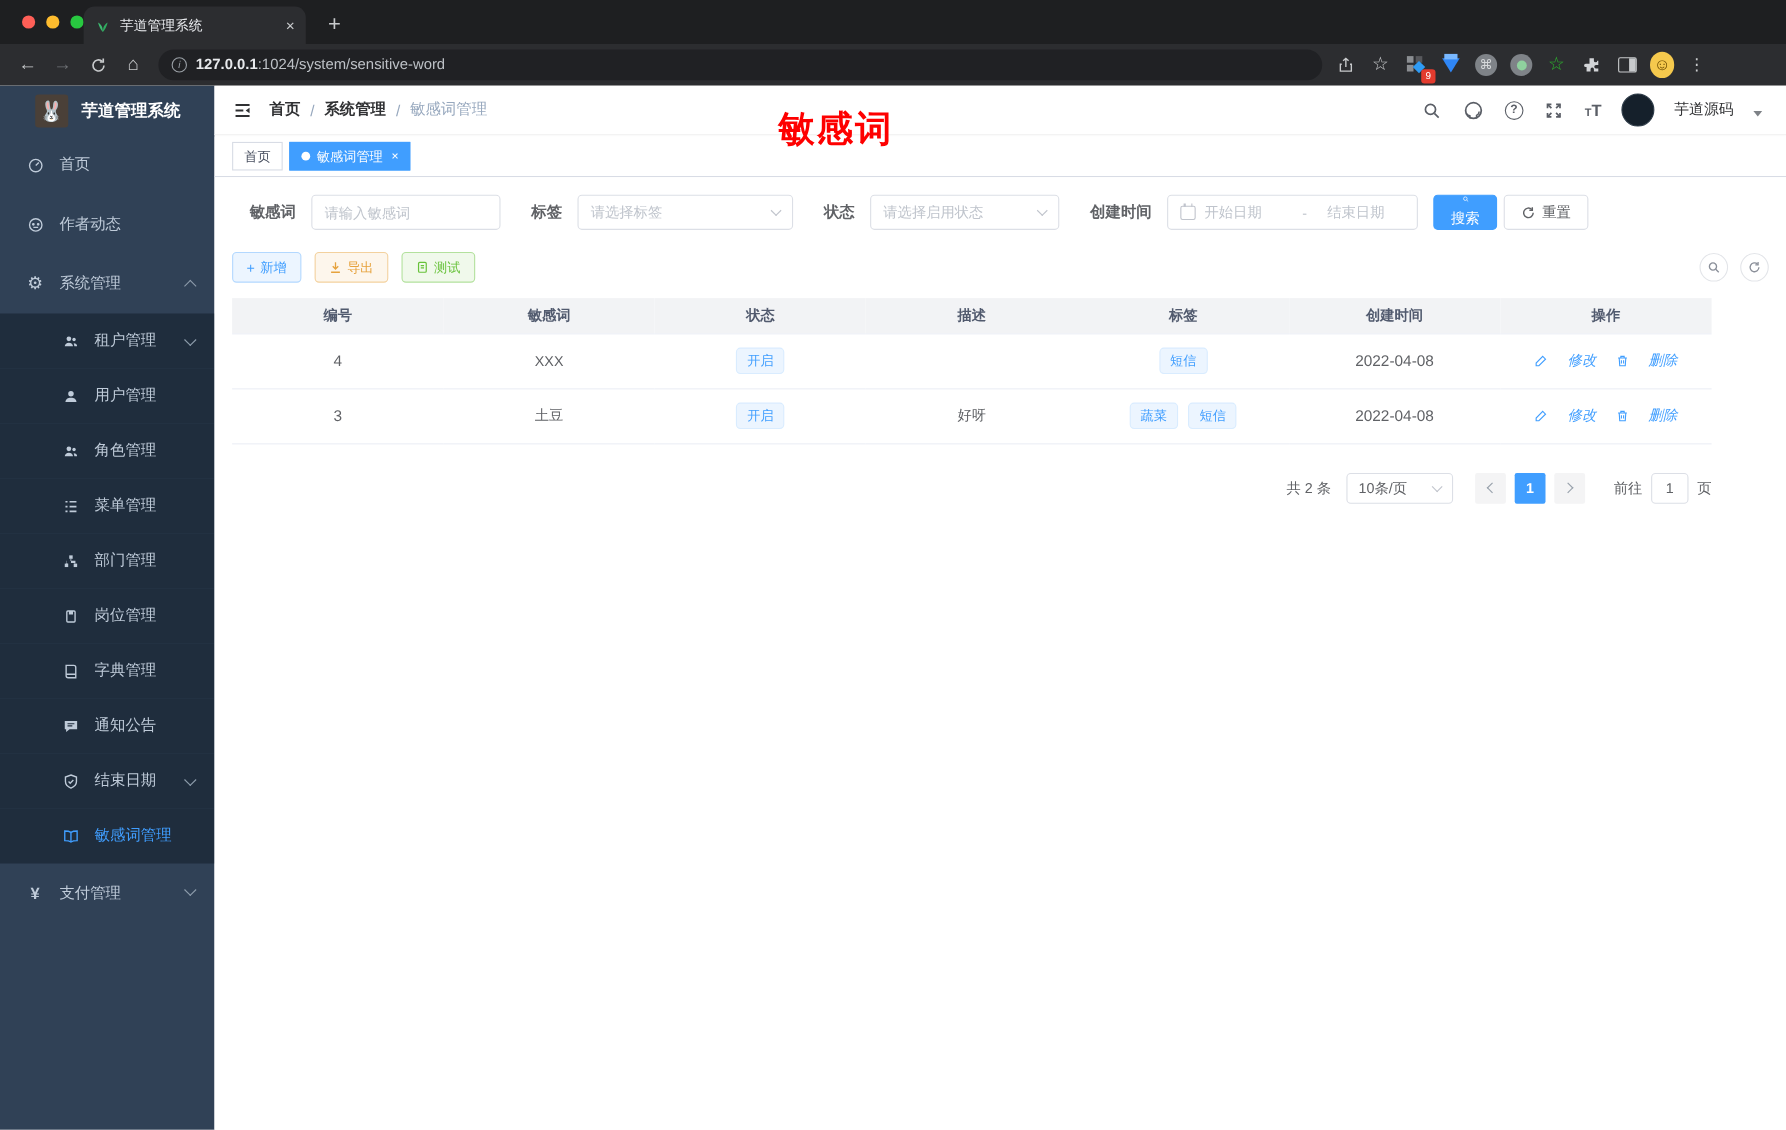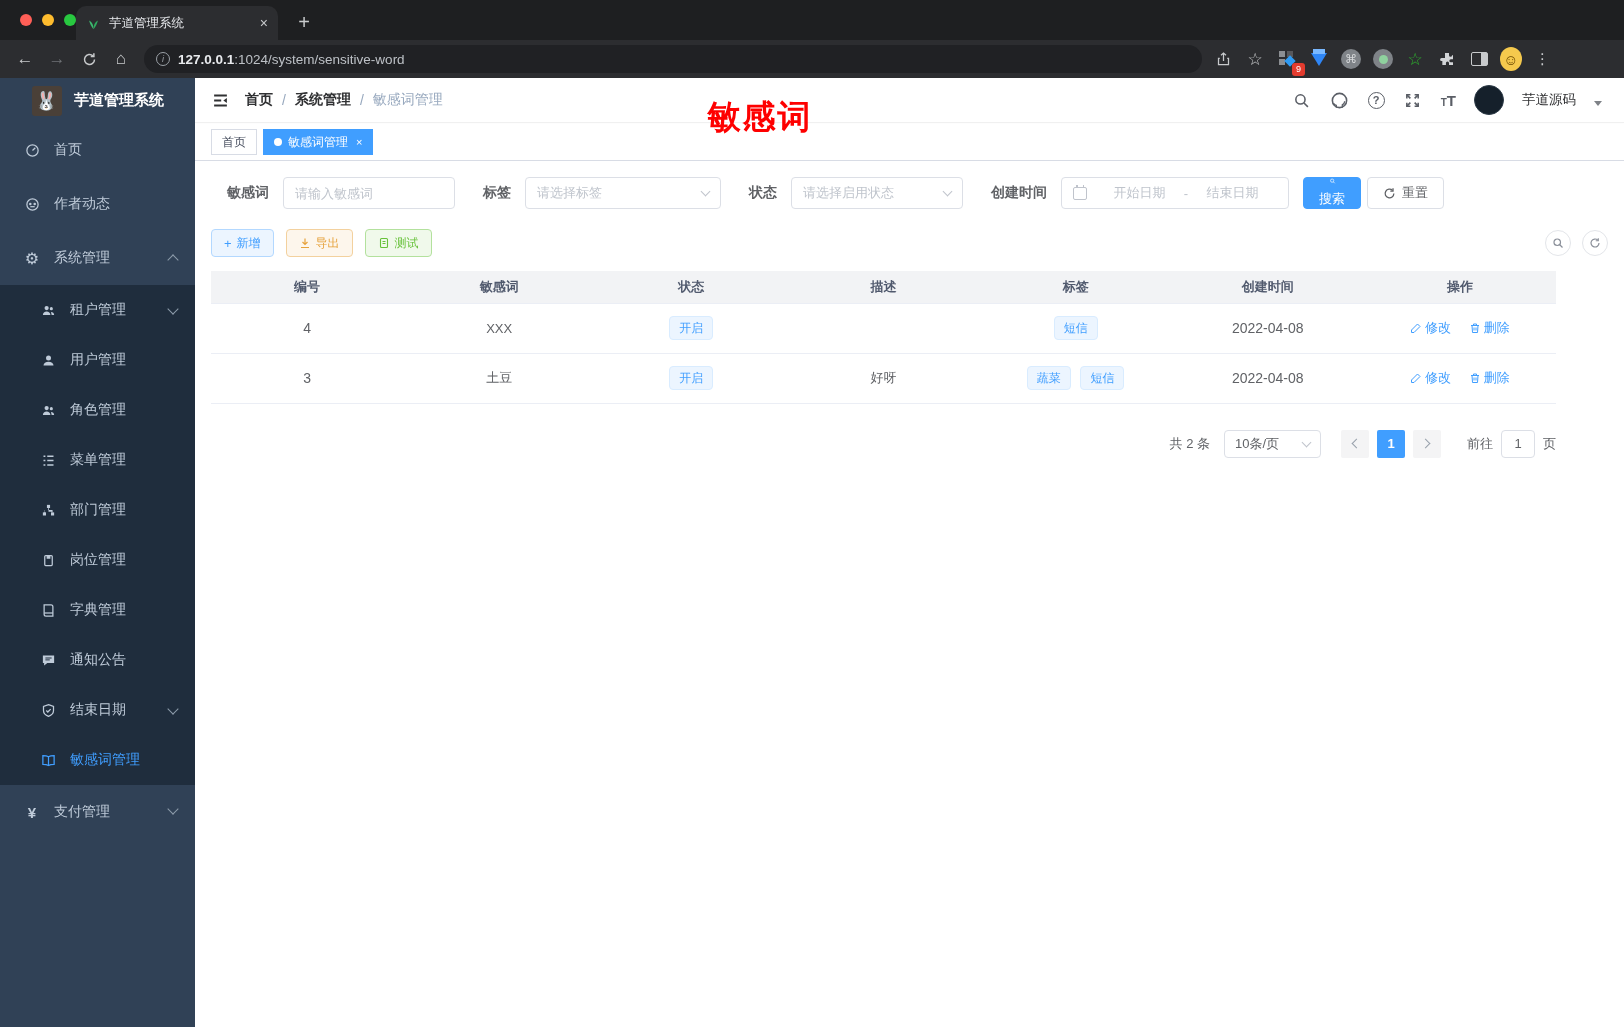--- a/index.html
+++ b/index.html
@@ -53,21 +53,21 @@
   #app { position:absolute; left:0; top:78px; width:1624px; height:949px; background:#fff; }
 
   
   #sidebar { position:absolute; left:0; top:0; width:195px; height:949px; background:#304156; overflow:hidden; }
   #logo { height:45px; display:flex; align-items:center; padding-left:32px; gap:12px; }
   #logo .logoimg { width:30px; height:30px; border-radius:3px; background:#4a4038; display:flex;
     align-items:center; justify-content:center; font-size:18px; }
   #logo .logotxt { color:#fff; font-size:15px; font-weight:700; }
   .mitem { display:flex; align-items:center; color:#bfcbd9; font-size:14px; cursor:pointer; position:relative; }
   .mitem.l1 { height:54px; padding-left:24px; gap:14px; }
-  .mitem.l2 { height:50px; padding-left:40px; gap:14px; background:#1f2d3d; }
+  .mitem.l2 { height:50px; padding-left:56px; gap:14px; background:#1f2d3d; }
   .mitem .sicon { width:16px; height:16px; display:flex; align-items:center; justify-content:center; color:#bfcbd9; }
   .mitem.active, .mitem.active .sicon { color:#409eff; }
   .chev { position:absolute; right:18px; width:8px; height:8px; border-right:1.5px solid #8d9cab;
     border-bottom:1.5px solid #8d9cab; }
   .chev.down { transform:rotate(45deg); top:20px; }
   .chev.up { transform:rotate(-135deg); top:25px; }
   .gearglyph { font-size:16px; color:#bfcbd9; }
 
   
   #navbar { position:absolute; left:195px; top:0; width:1429px; height:45px; background:#fff;
@@ -130,22 +130,22 @@
   .circbtn { width:26px; height:26px; border-radius:50%; border:1px solid #e3e5e9; background:#fff;
     display:flex; align-items:center; justify-content:center; color:#8a8f99; cursor:pointer; }
 
   
   table { border-collapse:collapse; table-layout:fixed; width:1345px; }
   th { height:32px; background:#f2f3f5; color:#515a6e; font-size:13px; font-weight:700; text-align:center; }
   td { height:50px; border-bottom:1px solid #ebeef5; text-align:center; font-size:13px; color:#606266; }
   thead tr { border-bottom:1px solid #ebeef5; }
   .tag { display:inline-flex; align-items:center; height:24px; padding:0 9px; border-radius:4px;
     background:#ecf5ff; border:1px solid #d9ecff; color:#409eff; font-size:12px; margin:0 3px; }
-  .oplink { color:#409eff; font-size:13px; display:inline-flex; align-items:center; gap:3px;
-    margin:0 7px; cursor:pointer; }
+  .oplink { color:#409eff; font-size:13px; display:inline-flex; align-items:center; gap:18px;
+    margin:0 7px; cursor:pointer;font-style:italic; }
 
   
   #pager { width:1345px; display:flex; align-items:center; justify-content:flex-end; margin-top:26px;
     font-size:13px; color:#606266; gap:8px; }
   #pagesize { width:97px; height:28px; border:1px solid #dcdfe6; border-radius:4px; display:flex;
     align-items:center; padding:0 10px; color:#606266; }
   .pgbtn { width:28px; height:28px; background:#f4f4f5; border-radius:2px; display:flex;
     align-items:center; justify-content:center; color:#606266; cursor:pointer; }
   .pgbtn.cur { background:#409eff; color:#fff; font-weight:700; }
   .pgarrow { width:7px; height:7px; border-right:1.5px solid #97a0ab; border-bottom:1.5px solid #97a0ab; }
@@ -452,21 +452,21 @@
         <span class="selchev"></span>
       </span>
       <span class="flabel">状态</span>
       <span class="fctrl" style="width:172px">
         <span>请选择启用状态</span>
         <span class="selchev"></span>
       </span>
       <span class="flabel">创建时间</span>
       <span class="fctrl" style="width:228px;margin-right:14px">
         <span class="calicon"></span>
-        <span style="flex:1;text-align:center">开始日期</span>
+        <span style="flex:1;">开始日期</span>
         <span>-</span>
         <span style="flex:1;text-align:center">结束日期</span>
       </span>
       <span class="btn primary">
         <svg width="13" height="13" viewBox="0 0 24 24" fill="none" stroke="#fff" stroke-width="2.6">
           <circle cx="10.5" cy="10.5" r="6.5"></circle>
             <path d="M15.5 15.5L21 21"></path>
         </svg>
         <span>搜索</span>
       </span>

